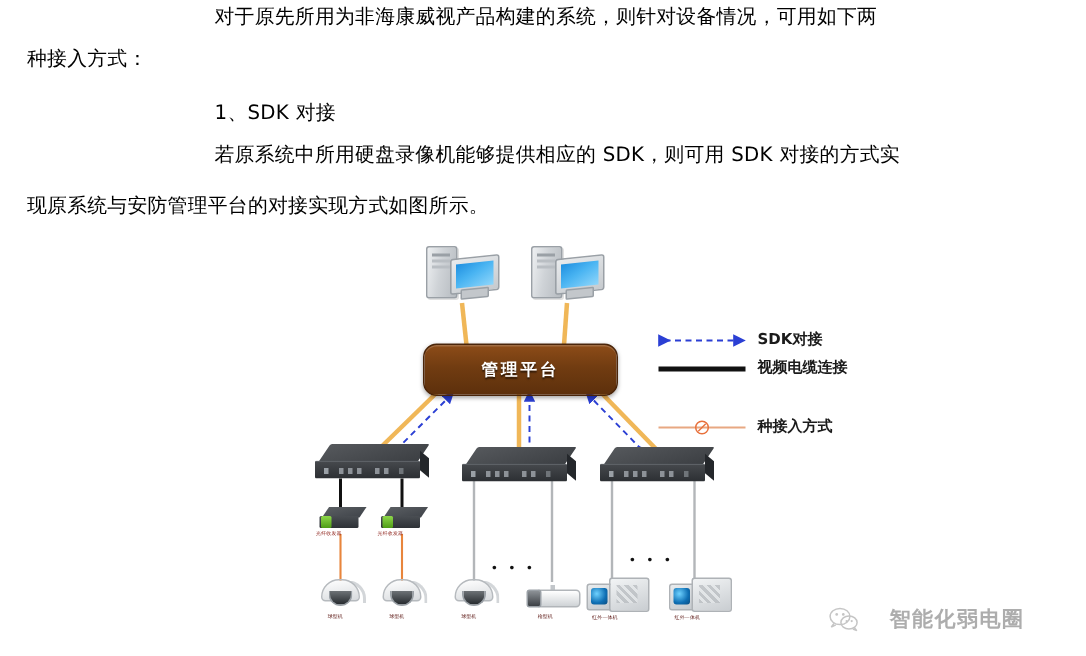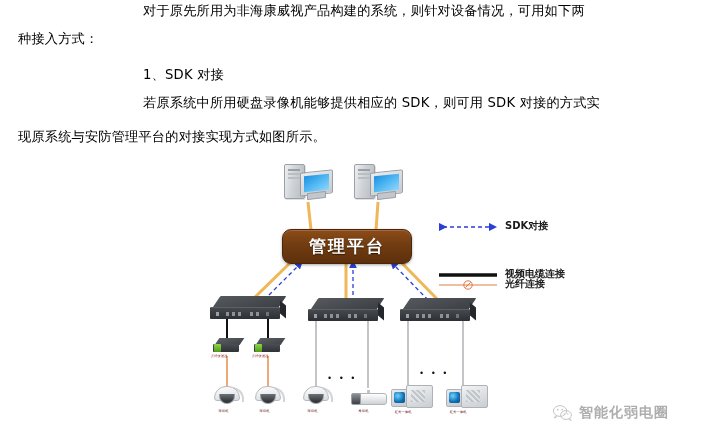--- a/index.html
+++ b/index.html
@@ -55,21 +55,21 @@
   .platform{
     position:absolute;left:102px;top:69px;width:128px;height:33px;
     background:linear-gradient(180deg,#8a4a17 0%,#6f3a10 40%,#insert 40%,#5b2f0c 100%);
     background:linear-gradient(180deg,#8d4c18 0%,#713c11 45%,#5d300c 100%);
     border-radius:9px;border:1px solid #4a250a;
     box-shadow:0 1px 3px rgba(0,0,0,.35), inset 0 1px 0 rgba(255,255,255,.18);
     display:flex;align-items:center;justify-content:center;
   }
   .platform-label{
     color:#fff;font-family:"DejaVu Sans","Liberation Sans",sans-serif;
-    font-size:17px;font-weight:700;letter-spacing:2px;
+    font-size:11px;font-weight:700;letter-spacing:2px;
     text-shadow:0 1px 1px rgba(0,0,0,.6);
   }
 
   
   .nvr{position:absolute;width:76px;height:26px;}
   .nvr .top{
     position:absolute;left:6px;top:0;width:66px;height:13px;
     background:linear-gradient(160deg,#55585c,#3b3e42);
     transform:skewX(-34deg);border-radius:1px;
   }
@@ -175,21 +175,21 @@
   .legend-row{position:absolute;left:0;height:18px;width:170px;}
   .legend-swatch{position:absolute;left:0;top:0;width:62px;height:18px;}
   .legend-text{
     position:absolute;left:68px;top:1px;
     font-family:"DejaVu Sans","Liberation Sans",sans-serif;
     font-size:10px;font-weight:700;color:#1b1b1b;white-space:nowrap;
   }
 
   
   .watermark{
-    position:absolute;left:552px;top:404px;display:flex;align-items:center;gap:6px;
+    position:absolute;left:552px;top:404px;display:flex;align-items:center;gap:20px;
     opacity:.5;
   }
   .wm-logo{width:21px;height:18px;position:relative;}
   .wm-text{
     font-family:"DejaVu Sans","Liberation Sans",sans-serif;
     font-size:14px;font-weight:700;color:#5d5d5d;letter-spacing:1px;white-space:nowrap;
   }
 </style>
 </head>
 <body>
@@ -346,39 +346,39 @@
             <marker id="lar" markerWidth="6" markerHeight="6" refX="3" refY="3" orient="auto">
               <path d="M0,0 L6,3 L0,6 z" fill="#2b3fd4"></path>
             </marker>
           </defs>
           <line x1="6" y1="9" x2="56" y2="9" stroke="#2b3fd4" stroke-width="1.4" stroke-dasharray="4,3" marker-start="url(#lar)" marker-end="url(#lar)"></line>
         </svg>
       </div>
       <span class="legend-text">SDK对接</span>
     </div>
 
-    <div class="legend-row" style="top:19px;margin-top:29px;">
+    <div class="legend-row" style="top:19px;">
       <div class="legend-swatch">
         <svg width="62" height="18" viewBox="0 0 62 18">
           <line x1="2" y1="9" x2="60" y2="9" stroke="#111111" stroke-width="3.4"></line>
         </svg>
       </div>
       <span class="legend-text">视频电缆连接</span>
     </div>
 
 
     <div class="legend-row" style="top:58px;">
       <div class="legend-swatch">
         <svg width="62" height="18" viewBox="0 0 62 18">
           <line x1="2" y1="9" x2="60" y2="9" stroke="#e8a882" stroke-width="1.4"></line>
           <circle cx="31" cy="9" r="4.2" fill="none" stroke="#e8713c" stroke-width="1"></circle>
           <path d="M28.5,11.5 L33.5,6.5" stroke="#e8713c" stroke-width="1"></path>
         </svg>
       </div>
-      <span class="legend-text">光纤连接</span>
+      <span class="legend-text">种接入方式</span>
     </div>
 
   </div>
 
   <div class="watermark">
     <div class="wm-logo">
       <svg width="21" height="18" viewBox="0 0 21 18">
         <ellipse cx="8" cy="7" rx="6.6" ry="5.4" fill="none" stroke="#8c8c8c" stroke-width="1"></ellipse>
         <path d="M4,11.6 L2.2,14 L5.2,12.6" fill="none" stroke="#8c8c8c" stroke-width="1"></path>
         <circle cx="5.8" cy="5.6" r="0.9" fill="#8c8c8c"></circle>

